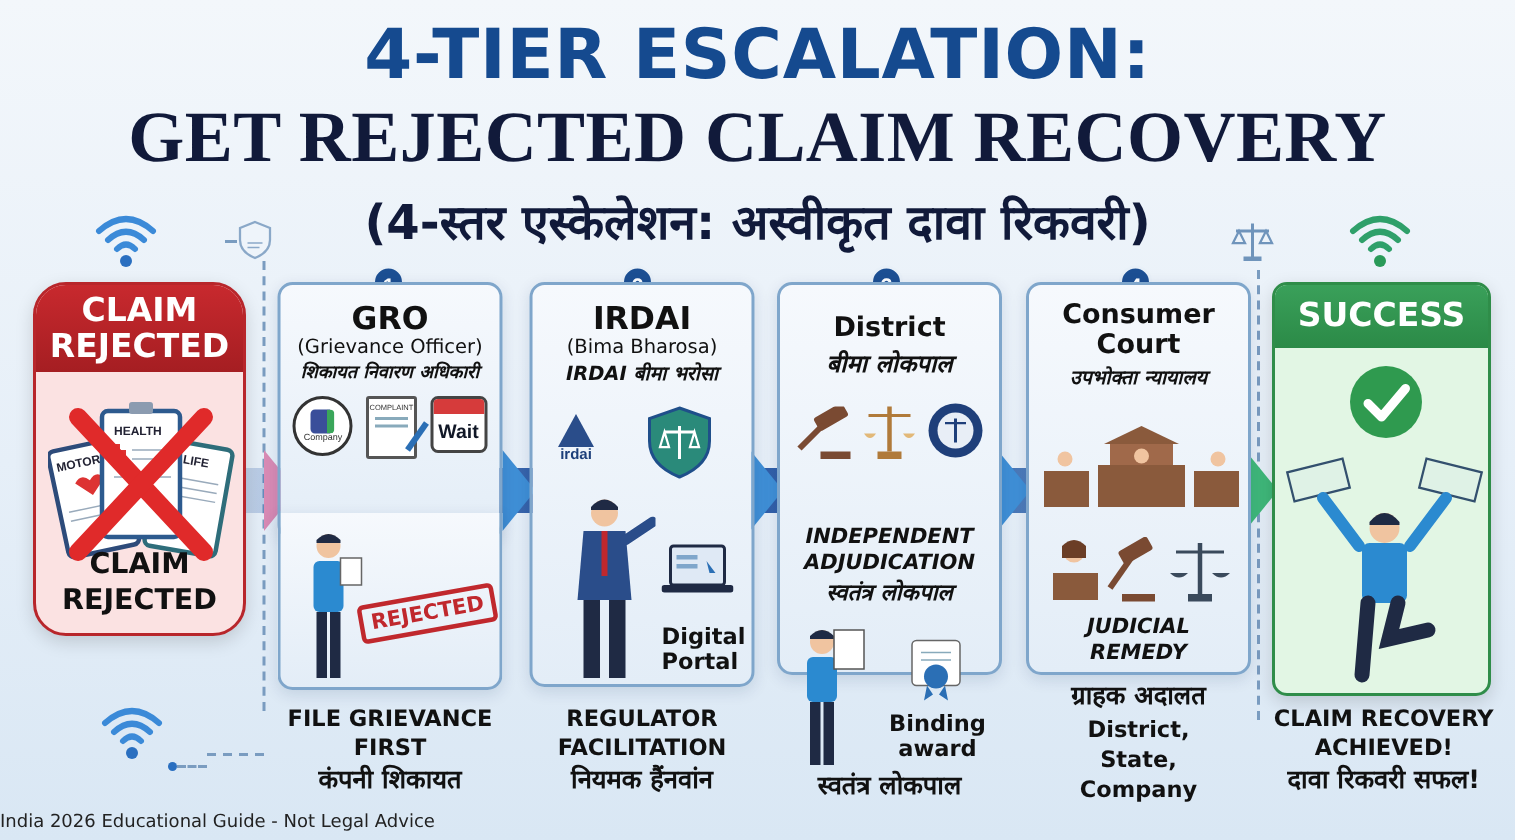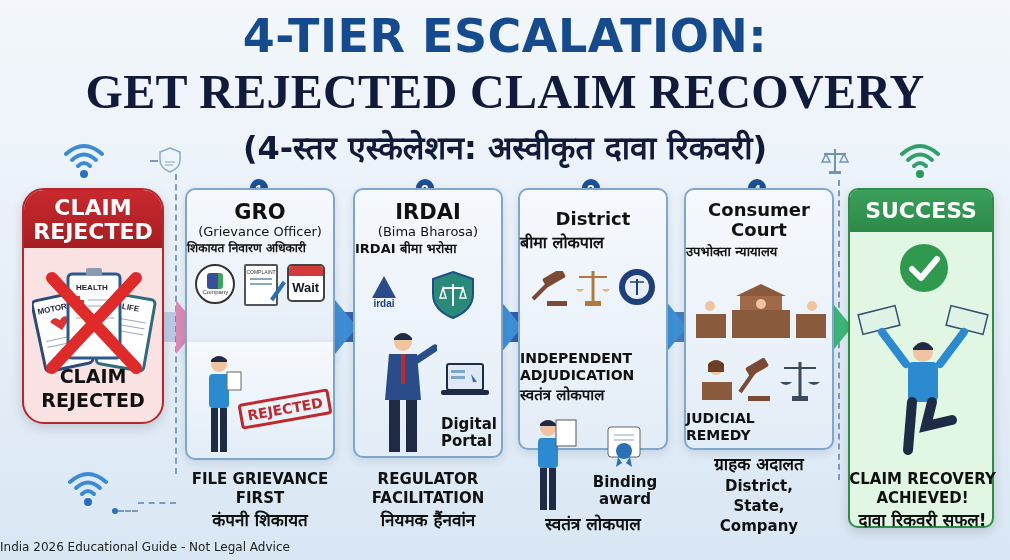--- a/index.html
+++ b/index.html
@@ -55,41 +55,41 @@
     background: linear-gradient(180deg,#f6f9fd,#e3edf7);
     box-shadow: 0 3px 10px rgba(0,40,90,0.12);
   }
   .badge {
     position: absolute; top: 177px; width: 22px; height: 22px; border-radius: 50%;
     background: #1c4f93; color: #fff; font-weight: 700; font-size: 14px;
     text-align: center; line-height: 22px; border: 2px solid #e8f0f8;
   }
   .t-title { text-align: center; font-weight: 900; color: #111; font-family: "DejaVu Sans", sans-serif; }
   .t-sub { text-align: center; font-size: 13px; color: #111; font-family: "DejaVu Sans", sans-serif; }
-  .t-hi { font-size: 13px; font-weight: 700; color: #111; font-family: "DejaVu Sans", sans-serif; }
+  .t-hi { text-align: center; font-size: 13px; font-weight: 700; color: #111; font-family: "DejaVu Sans", sans-serif; font-style: italic; }
 
   .below {
     position: absolute; text-align: center; font-family: "DejaVu Sans", sans-serif; color: #111;
   }
   .below .en { font-weight: 700; font-size: 15px; line-height: 19px; }
   .below .hi { font-weight: 700; font-size: 17px; line-height: 24px; }
 
   
   .band {
     position: absolute; top: 312px; height: 30px;
     background: linear-gradient(90deg, rgba(40,90,170,0.15), rgba(30,80,160,0.9) 30%, rgba(30,80,160,0.9) 70%, rgba(70,170,230,0.4));
   }
   .chev {
     position: absolute; top: 300px; width: 0; height: 0;
     border-top: 27px solid transparent; border-bottom: 27px solid transparent;
   }
 
   
   .card-ok {
-    position: absolute; left: 848px; top: 188px; width: 146px; height: 340px;
+    position: absolute; left: 848px; top: 188px; width: 146px; height: 276px;
     border-radius: 10px; background: #e2f6e4; border: 2px solid #2f8d49;
     overflow: hidden; box-shadow: 0 4px 12px rgba(0,0,0,0.15);
   }
   .card-ok .hdr {
     background: linear-gradient(180deg,#3aa05a,#2b8a47); color: #fff; height: 42px;
     text-align: center; font-weight: 900; font-size: 22px; line-height: 42px;
     font-family: "DejaVu Sans", sans-serif;
   }
   .footer {
     position: absolute; left: 0; width: 1010px; top: 540px; 

